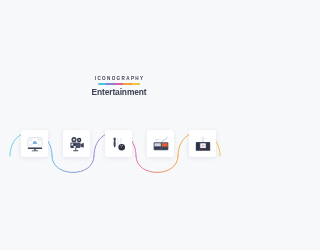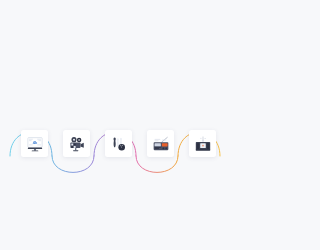--- a/index.html
+++ b/index.html
@@ -102,20 +102,33 @@
   .card-2 { left: 63px; }
   .card-3 { left: 105px; }
   .card-4 { left: 147px; }
   .card-5 { left: 189px; }
 </style>
 </head>
 <body>
 
 <div class="stage">
 
+  <div class="header">
+    <div class="brand-kicker">ICONOGRAPHY</div>
+
+    <div class="brand-rule">
+      <i style="background:#4ec3e0"></i>
+      <i style="background:#8b7fd4"></i>
+      <i style="background:#e0609f"></i>
+      <i style="background:#f0a33c"></i>
+      <i style="background:#f4c542"></i>
+    </div>
+
+    <div class="brand-title">Entertainment</div>
+  </div>
 
   <div class="wave-wrap">
 
     <svg class="wave-svg" viewBox="0 0 238 72">
       <defs>
         <linearGradient id="gA" x1="0" y1="0" x2="1" y2="0">
           <stop offset="0" stop-color="#6fd0ea"></stop>
           <stop offset="1" stop-color="#6fb6e2"></stop>
         </linearGradient>
         <linearGradient id="gB" x1="0" y1="0" x2="1" y2="0">

